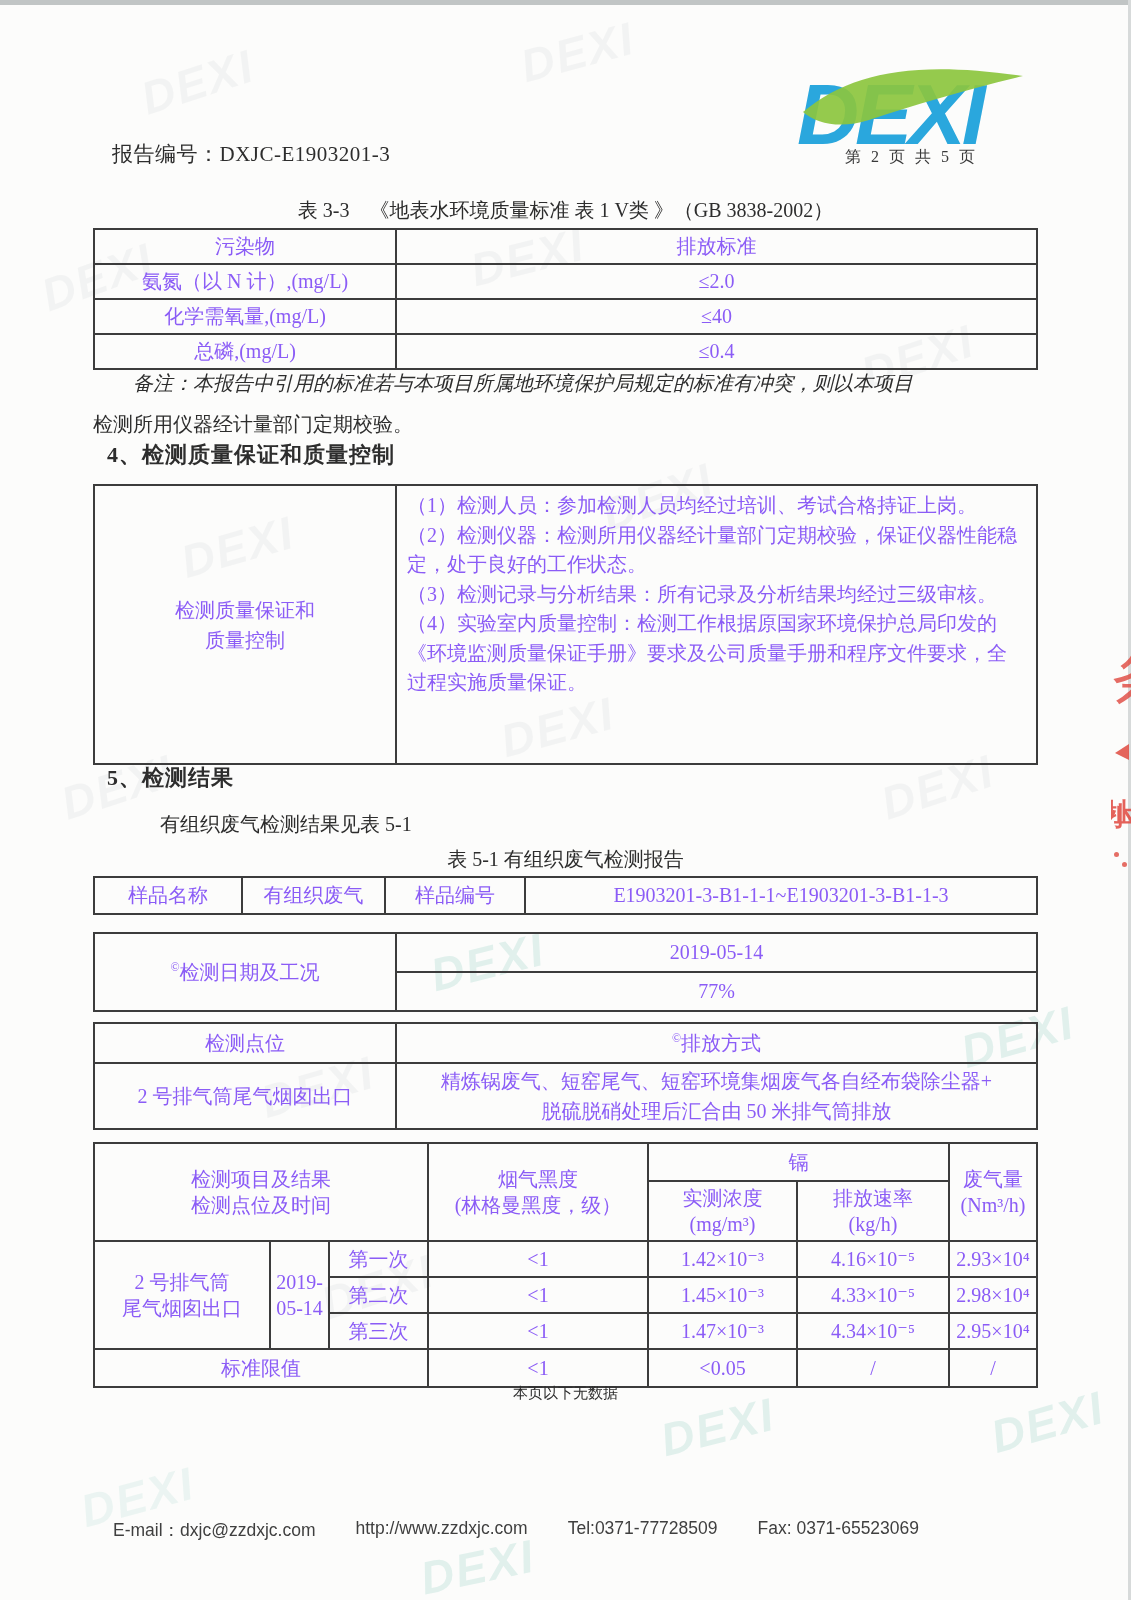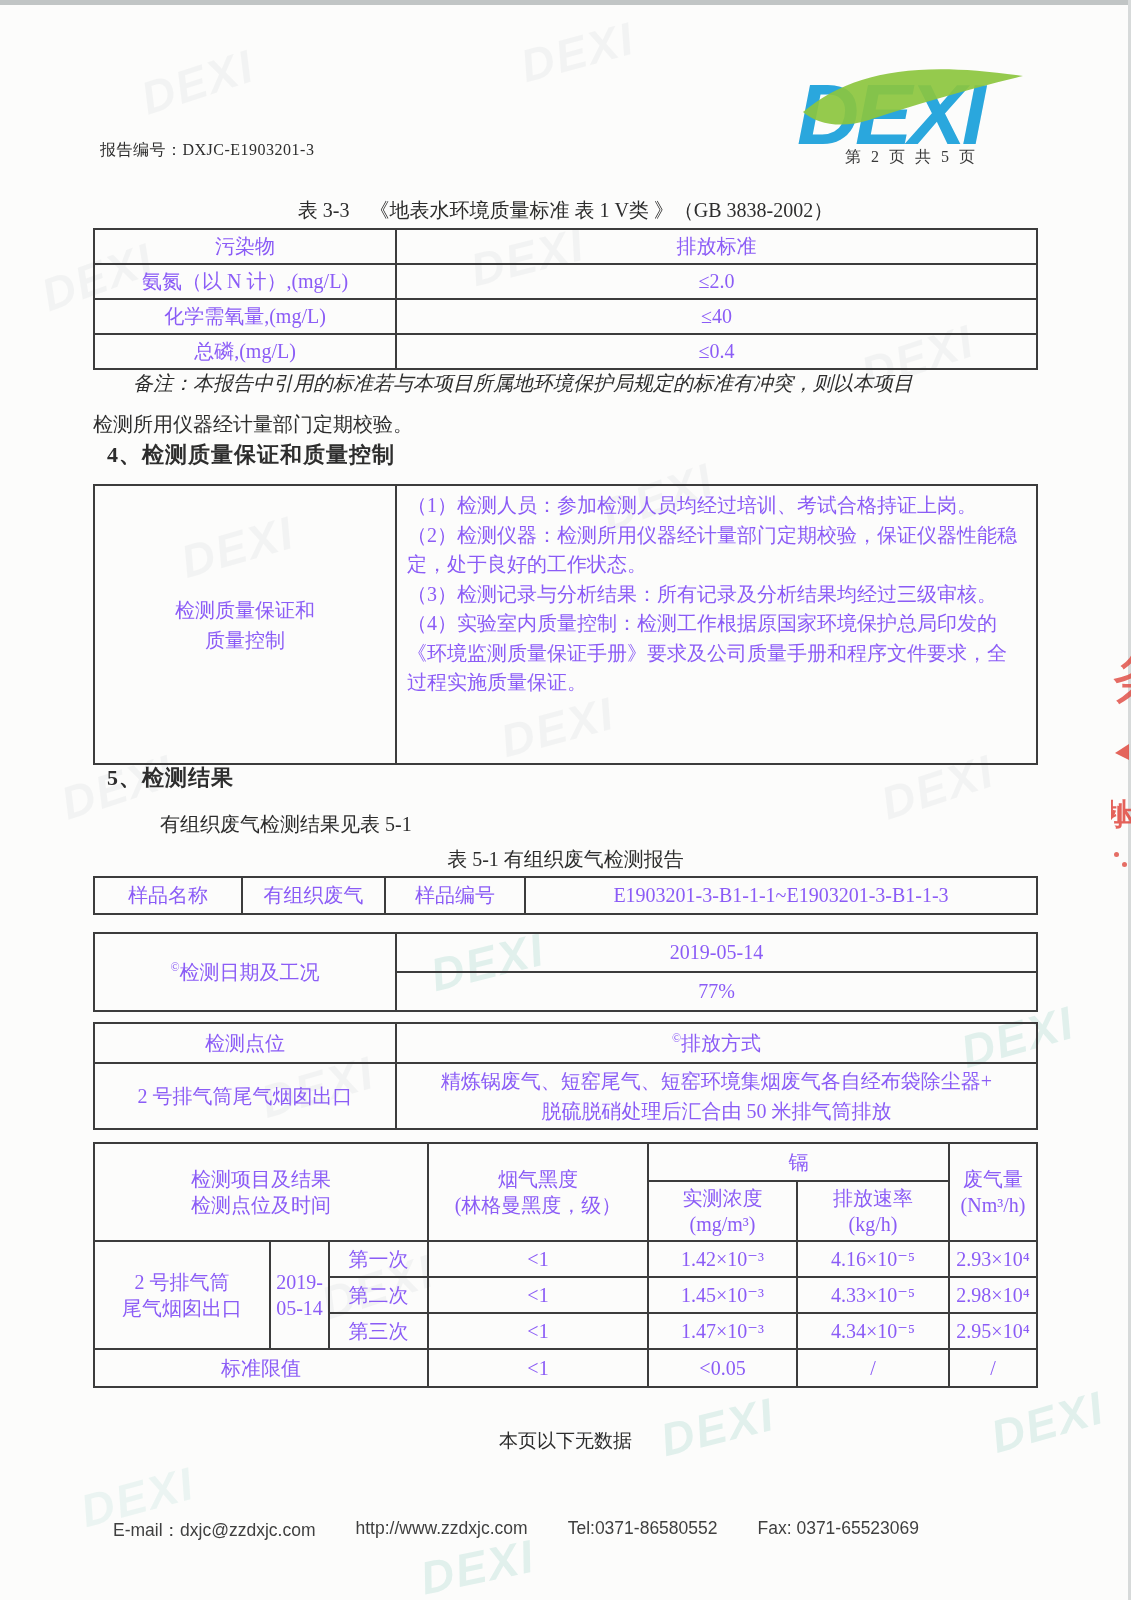--- a/index.html
+++ b/index.html
@@ -12,21 +12,21 @@
   .scan-top{position:absolute;top:0;left:0;width:100%;height:5px;background:#aeb3b3;opacity:.75;}
   .scan-right{position:absolute;top:0;right:0;width:3px;height:100%;background:#d7dada;}
 
   
   .wm{position:absolute;font-family:"Liberation Sans",sans-serif;font-style:italic;font-weight:bold;
       font-size:46px;letter-spacing:2px;pointer-events:none;white-space:nowrap;}
   .wm-gray{color:#8e979e;opacity:.08;}
   .wm-teal{color:#5fb8a6;opacity:.17;}
 
   
-  .report-no{position:absolute;left:100px;top:140px;font-size:16px;letter-spacing:.5px;}
+  .report-no{position:absolute;left:112px;top:140px;font-size:21px;letter-spacing:.5px;}
   .logo{position:absolute;left:795px;top:48px;width:232px;height:118px;}
   .page-info{position:absolute;left:845px;top:147px;font-size:16px;letter-spacing:3px;z-index:3;color:#3a3a3a;}
 
   
   table.t{border-collapse:collapse;table-layout:fixed;position:absolute;left:93px;width:945px;}
   table.t td{border:2px solid #3c3c3c;text-align:center;font-size:20px;padding:0 4px;color:#8b5cf6;}
 
   .t33-title{position:absolute;left:93px;top:197px;width:945px;text-align:center;font-size:20px;}
   .t33{top:228px;}
   .t33 td{height:33px;}
@@ -58,21 +58,21 @@
 
   .result{top:1142px;}
   .result td{line-height:26px;}
   .result .h1 td{height:36px;}
   .result .h2 td{height:58px;margin-left:20px;}
   .result .run td{height:34px;margin-top:26px;}
   .result .limit td{height:36px;}
 
   sup.c{font-size:12px;vertical-align:super;line-height:0;}
 
-  .no-data{position:absolute;left:93px;top:1384px;width:945px;text-align:center;font-size:19px;margin-top:44px;}
+  .no-data{position:absolute;left:93px;top:1384px;width:945px;text-align:center;font-size:15px;}
 
   .footer{position:absolute;left:113px;top:1518px;width:960px;display:flex;gap:40px;
           font-family:"Liberation Sans",sans-serif;font-size:17.5px;color:#3f3f3f;white-space:nowrap;}
 
   
   .seal{position:absolute;right:0;overflow:hidden;color:#e0483f;pointer-events:none;}
   .seal-1{top:632px;width:24px;height:116px;font-size:66px;opacity:.8;}
   .seal-1 span{display:inline-block;transform:translateX(5px);}
   .seal-tri{top:744px;right:2px;width:0;height:0;border-top:9px solid transparent;
             border-bottom:7px solid transparent;border-right:14px solid #df4a40;opacity:.85;overflow:visible;}
@@ -303,21 +303,21 @@
       <td>/</td>
     </tr>
   </tbody>
     </table>
 
   <div class="no-data">本页以下无数据</div>
 
   <div class="footer">
     <span>E-mail：dxjc@zzdxjc.com</span>
     <span>http://www.zzdxjc.com</span>
-    <span>Tel:0371-86580552</span>
+    <span>Tel:0371-77728509</span>
     <span>Fax: 0371-65523069</span>
   </div>
 
   <div class="seal seal-1"><span>条</span></div>
   <div class="seal seal-tri"></div>
   <div class="seal seal-2"><span>址小</span></div>
   <div class="seal seal-dot sd1"></div>
   <div class="seal seal-dot sd2"></div>
 </div>
 

